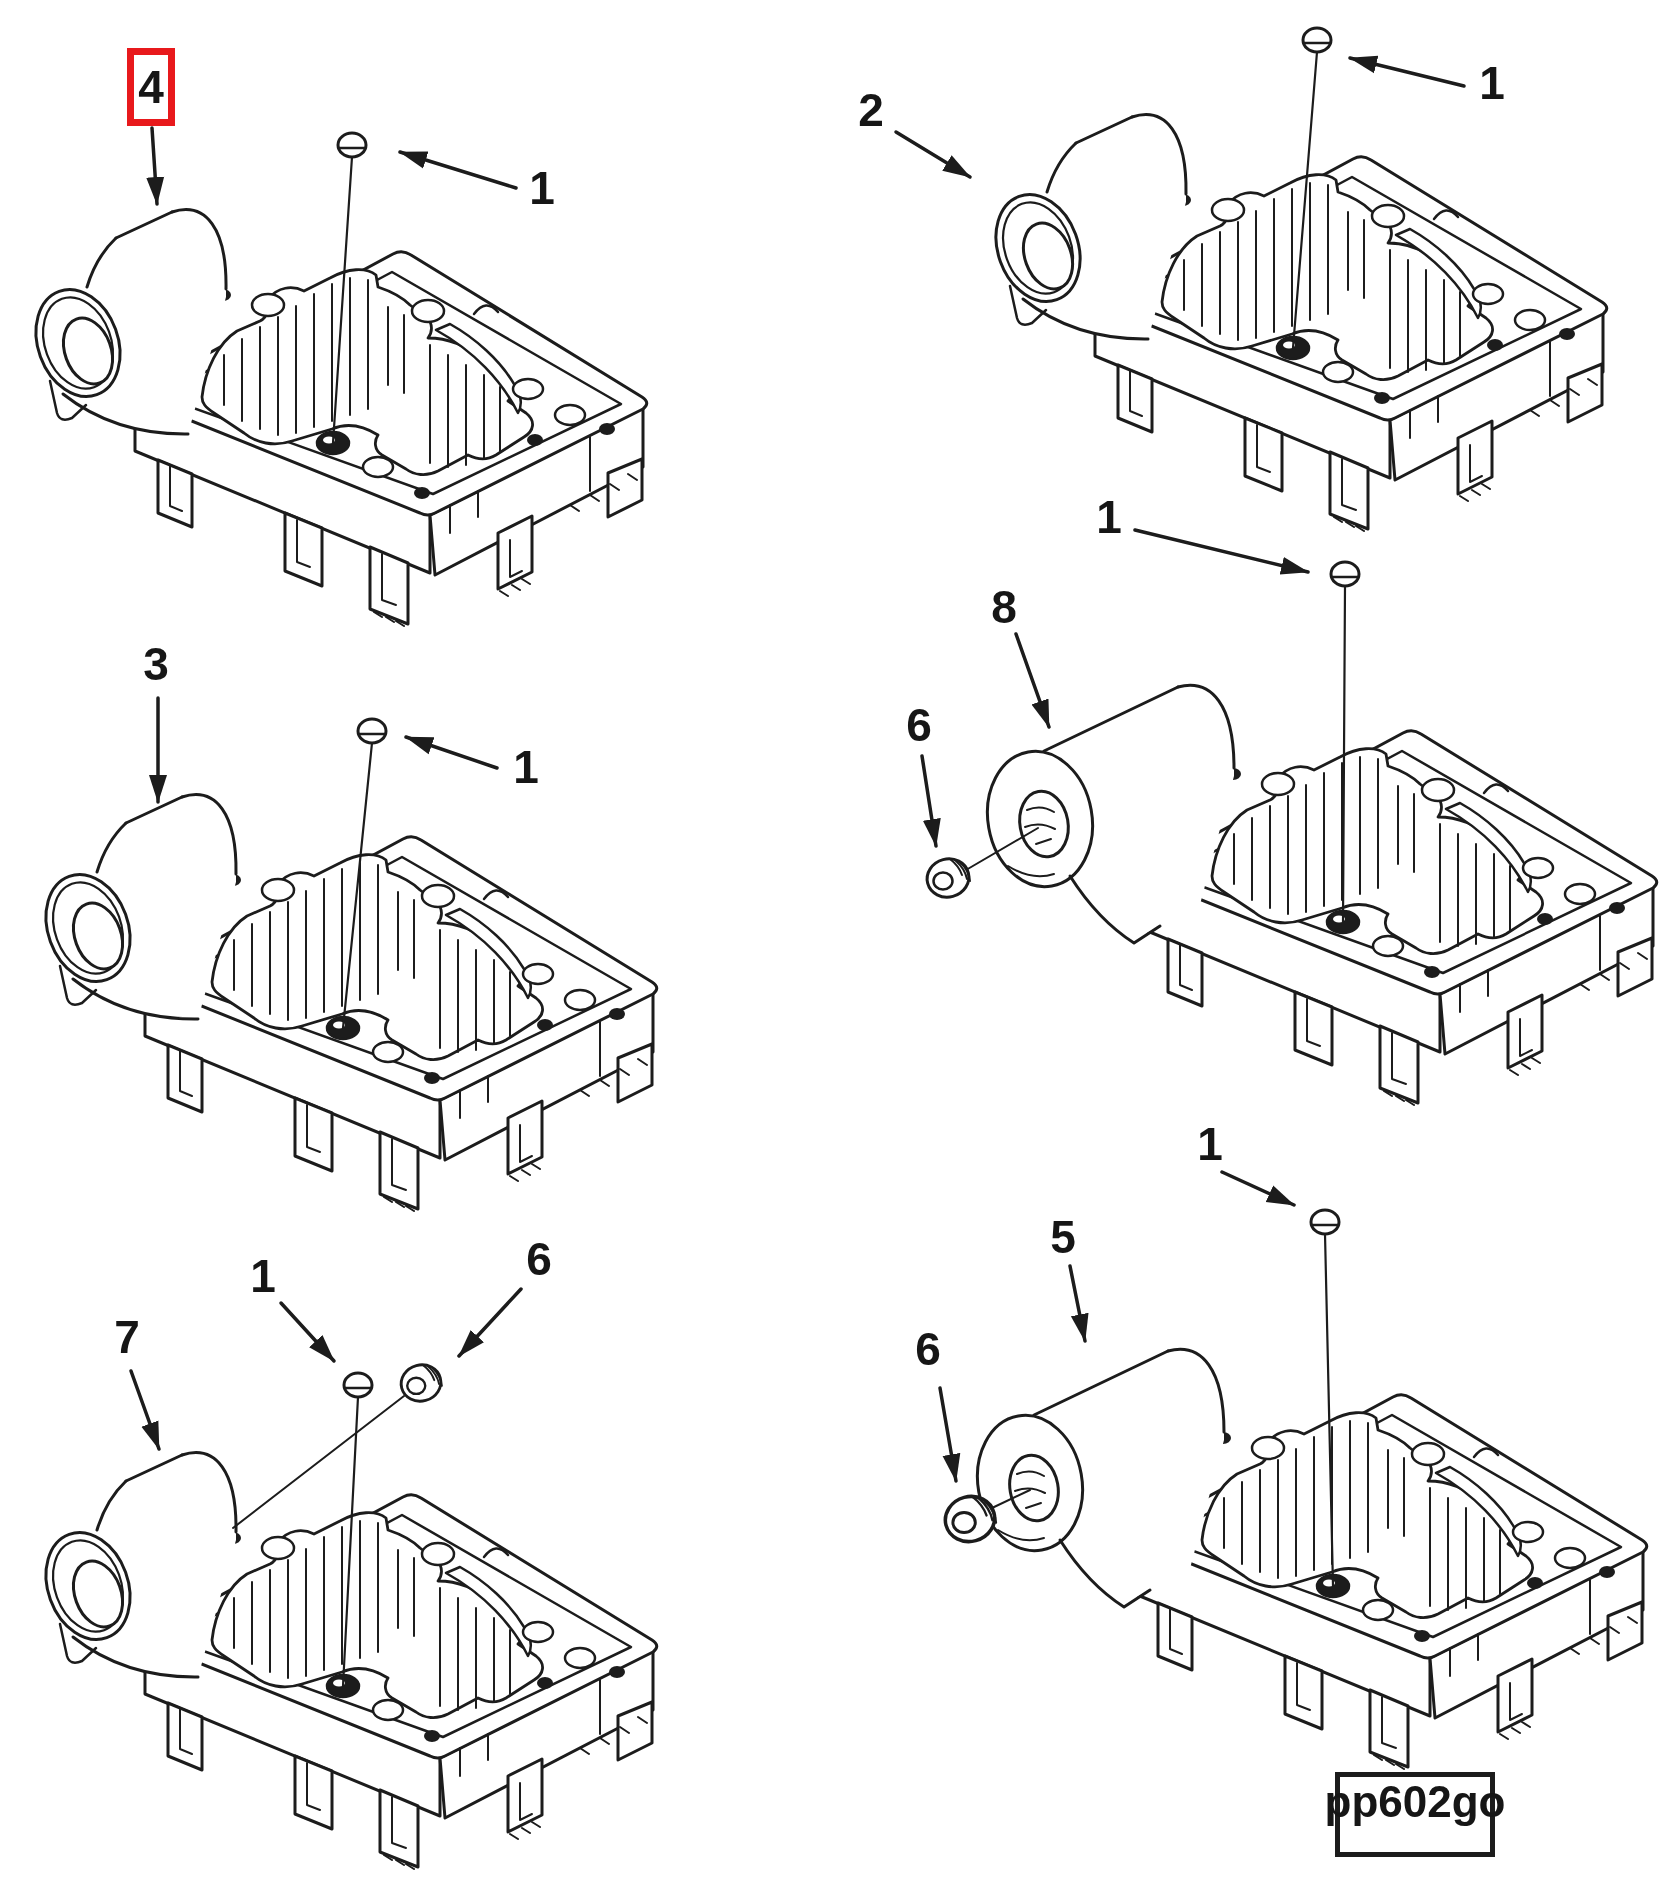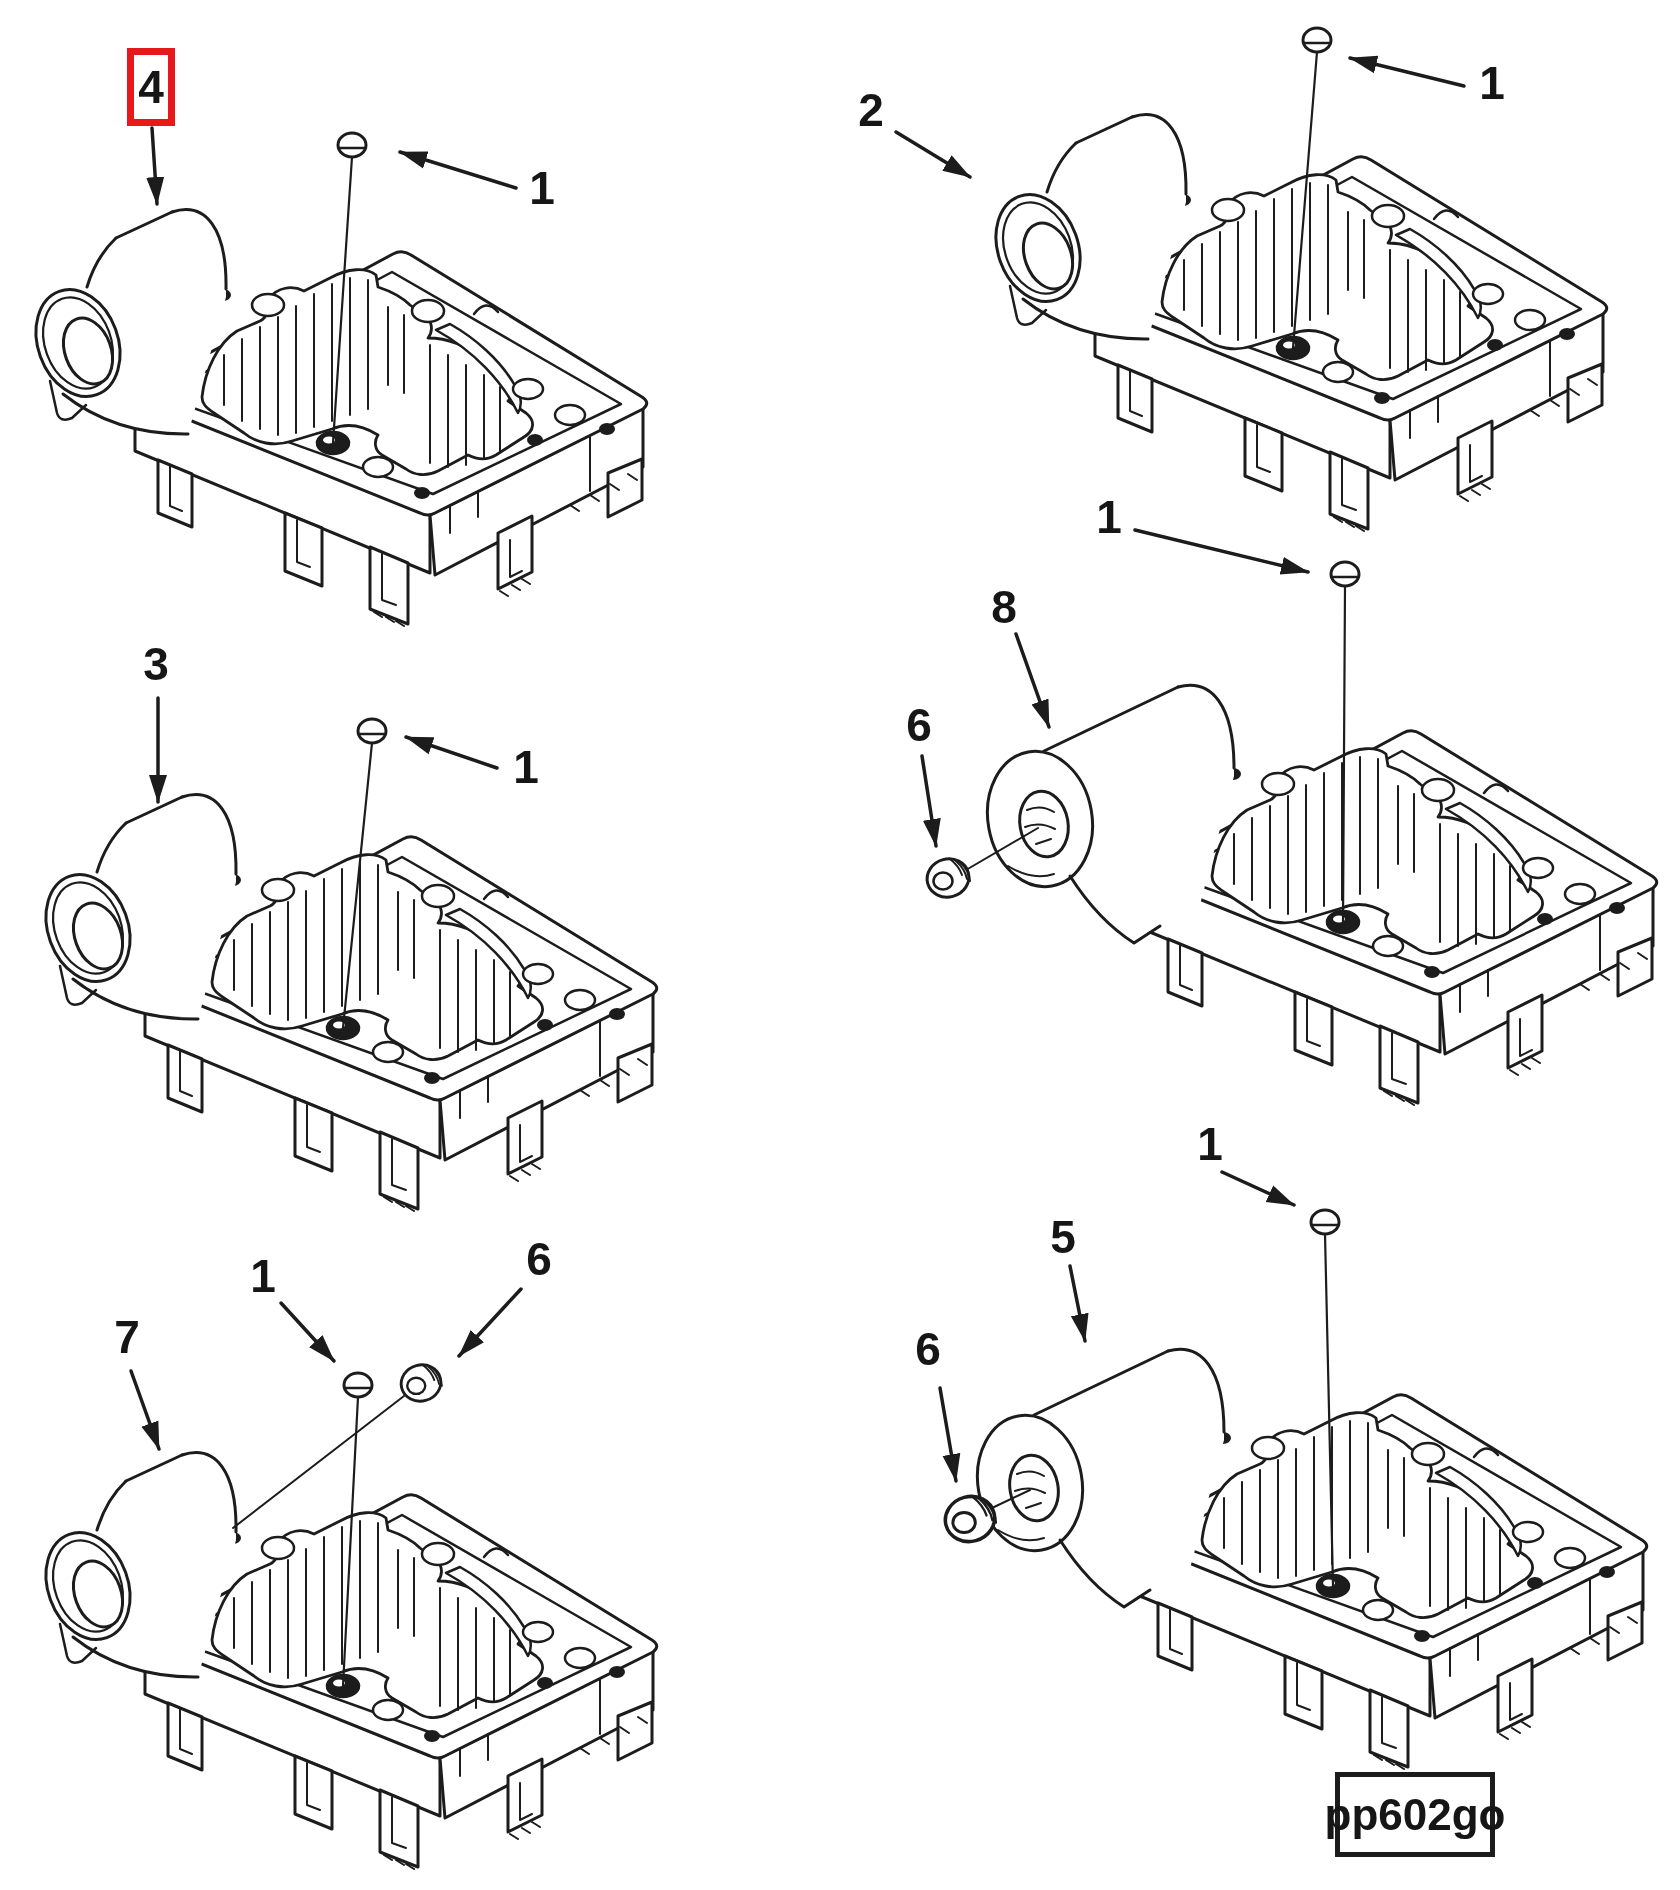--- a/index.html
+++ b/index.html
@@ -15,21 +15,21 @@
   }
   .highlight-box{
     position:absolute;left:127px;top:48px;width:48px;height:78px;
     box-sizing:border-box;border:7px solid #e8191c;background:#fff;
     display:flex;align-items:center;justify-content:center;
   }
   .highlight-box .callout{position:static;transform:none;}
   .code-box{
     position:absolute;left:1335px;top:1772px;width:160px;height:85px;
     box-sizing:border-box;border:5px solid #1c1c1c;background:#fff;
-    display:flex;align-items:center;justify-content:center;
+    display:flex;justify-content:center;
     font-weight:700;font-size:44px;color:#161616;
   }
 </style>
 </head>
 <body>
 
 <div id="stage">
 
 <svg id="lineart" width="1680" height="1890" viewBox="0 0 1680 1890" fill="none" stroke-linecap="round" stroke-linejoin="round">
   <defs>

